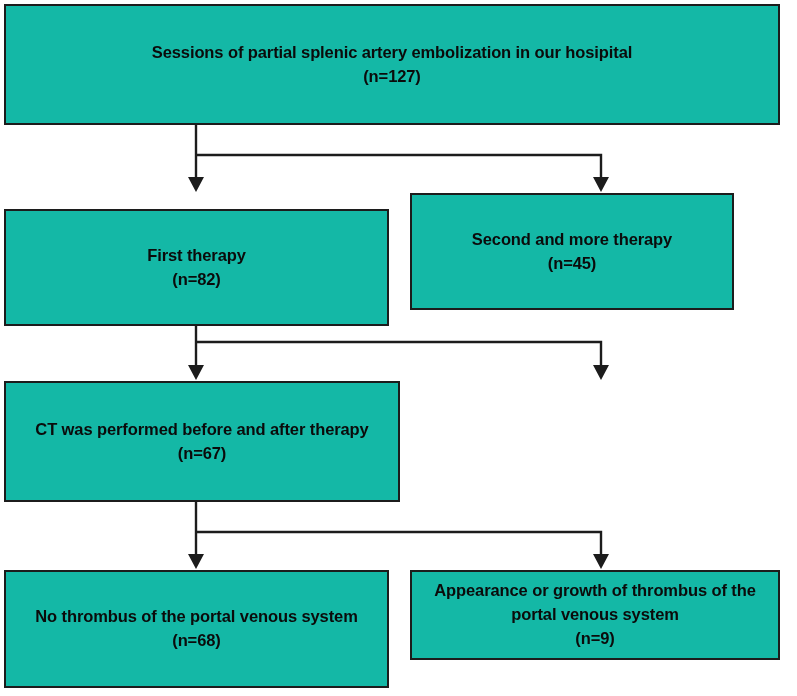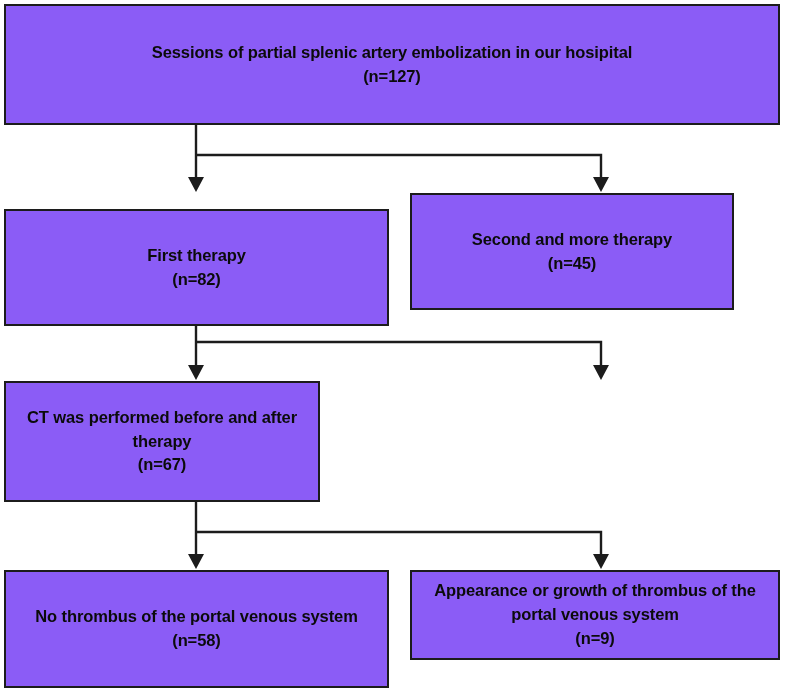--- a/index.html
+++ b/index.html
@@ -18,42 +18,42 @@
     height: 696px;
     background: #ffffff;
     overflow: hidden;
   }
 
   
   .node {
     position: absolute;
     box-sizing: border-box;
     border: 2px solid #1c1c1c;
-    background: #8b5cf6;
+    background: #14b8a6;
     display: flex;
     align-items: center;
     justify-content: center;
     text-align: center;
   }
   .node-text {
     font-family: "Liberation Sans", sans-serif;
     font-weight: bold;
     font-size: 16.5px;
     line-height: 1.45;
     color: #0b0b0b;
     letter-spacing: -0.1px;
     padding: 0 10px;
     white-space: pre-line;
   }
 
   
   #node-top      { left: 4px;   top: 4px;   width: 776px; height: 121px; }
   #node-first    { left: 4px;   top: 209px; width: 385px; height: 117px; }
   #node-second   { left: 410px; top: 193px; width: 324px; height: 117px; }
-  #node-ct-yes   { left: 4px;   top: 381px; width: 316px; height: 121px; }
+  #node-ct-yes   { left: 4px;   top: 381px; width: 396px; height: 121px; }
   #node-ct-no    { left: 410px; top: 381px; width: 370px; height: 121px; }
   #node-no-thr   { left: 4px;   top: 570px; width: 385px; height: 118px; }
   #node-thr      { left: 410px; top: 570px; width: 370px; height: 90px; }
 
   
   .conn-svg {
     position: absolute;
     left: 0;
     top: 0;
     width: 797px;
@@ -120,21 +120,21 @@
   </div>
 
   <div class="node" id="node-ct-yes">
     <div class="node-text">CT was performed before and after therapy
 (n=67)</div>
   </div>
 
 
   <div class="node" id="node-no-thr">
     <div class="node-text">No thrombus of the portal venous system
-(n=58)</div>
+(n=68)</div>
   </div>
 
   <div class="node" id="node-thr">
     <div class="node-text">Appearance or growth of thrombus of the portal venous system
 (n=9)</div>
   </div>
 
 </div>
 
 </body></html>

